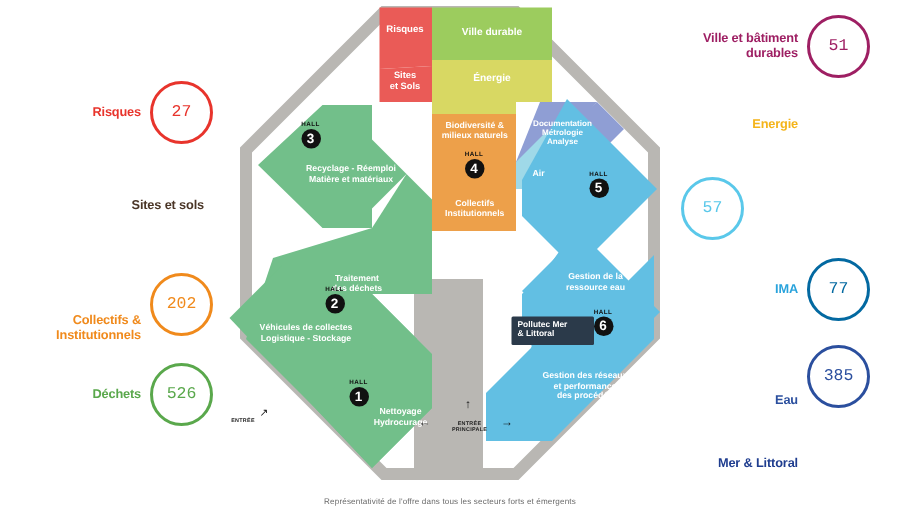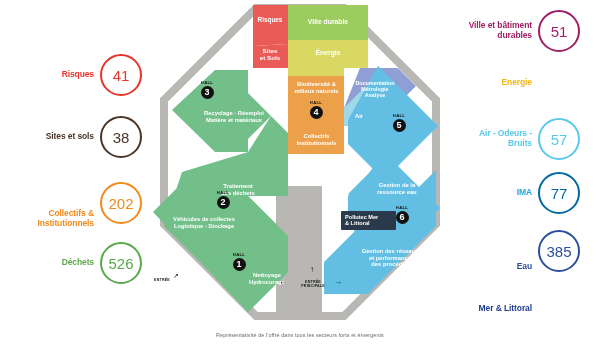--- a/index.html
+++ b/index.html
@@ -24,22 +24,22 @@
     font-size:8.5px;font-weight:bold;line-height:1.15;
     letter-spacing:-0.1px;
   }
   .stat-left .stat-label{text-align:right;padding-right:6px;}
   .stat-right .stat-label{text-align:right;padding-right:6px;order:0;}
 
   .stat-circle{
     width:38px;height:38px;border-radius:50%;
     border:2px solid currentColor;
     display:flex;align-items:center;justify-content:center;
-    font-size:15px;font-weight:normal;
-    background:transparent;flex:0 0 auto;
+    font-size:11px;font-weight:normal;
+    background:transparent;flex:0 0 auto;font-family:Liberation Mono, monospace;
   }
 
   
   #map{position:absolute;left:148px;top:0;width:304px;height:330px;}
   #map svg{display:block;}
 
   .cap{
     position:absolute;left:148px;top:332px;width:304px;
     text-align:center;font-size:5.4px;color:#6a6a6a;letter-spacing:0.1px;
   }
@@ -72,26 +72,25 @@
 </style>
 </head>
 <body>
 
 <div id="root">
 
   <div class="stat-panel stat-left">
 
     <div class="stat-row" style="top:52px;">
       <div class="stat-label" style="color:#e8342c;">Risques</div>
-      <div class="stat-circle" style="color:#e8342c;">41</div>
+      <div class="stat-circle" style="color:#e8342c;">27</div>
     </div>
 
     <div class="stat-row" style="top:114px;">
       <div class="stat-label" style="color:#4a3526;">Sites et sols</div>
-      <div class="stat-circle" style="color:#4a3526;">38</div>
     </div>
 
     <div class="stat-row" style="top:180px;">
       <div class="stat-label" style="color:#f08a1c;white-space:pre-line;position:relative;top:16px;">Collectifs &amp;
 Institutionnels</div>
       <div class="stat-circle" style="color:#f08a1c;">202</div>
     </div>
 
     <div class="stat-row" style="top:240px;">
       <div class="stat-label" style="color:#5aa84c;">Déchets</div>
@@ -105,21 +104,20 @@
       <div class="stat-label" style="color:#9e1f63;white-space:pre-line;width:78px;">Ville et bâtiment
 durables</div>
       <div class="stat-circle" style="color:#9e1f63;">51</div>
     </div>
 
     <div class="stat-row" style="top:60px;">
       <div class="stat-label" style="color:#f4b41a;width:78px;">Energie</div>
     </div>
 
     <div class="stat-row" style="top:116px;">
-      <div class="stat-label" style="color:#5ac8ea;width:78px;">Air - Odeurs - Bruits</div>
       <div class="stat-circle" style="color:#5ac8ea;">57</div>
     </div>
 
     <div class="stat-row" style="top:170px;">
       <div class="stat-label" style="color:#29a3dc;width:78px;">IMA</div>
       <div class="stat-circle" style="color:#0369a1;">77</div>
     </div>
 
     <div class="stat-row" style="top:228px;">
       <div class="stat-label" style="color:#2b4f9e;width:78px;margin-top:32px;">Eau</div>

